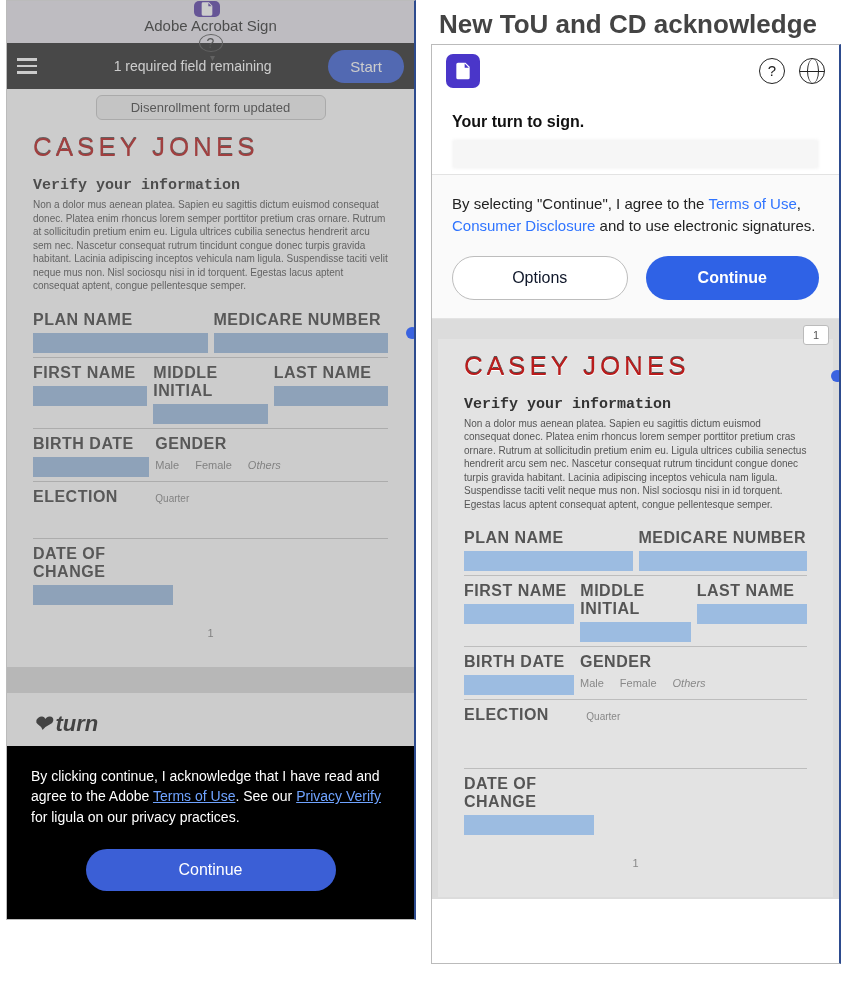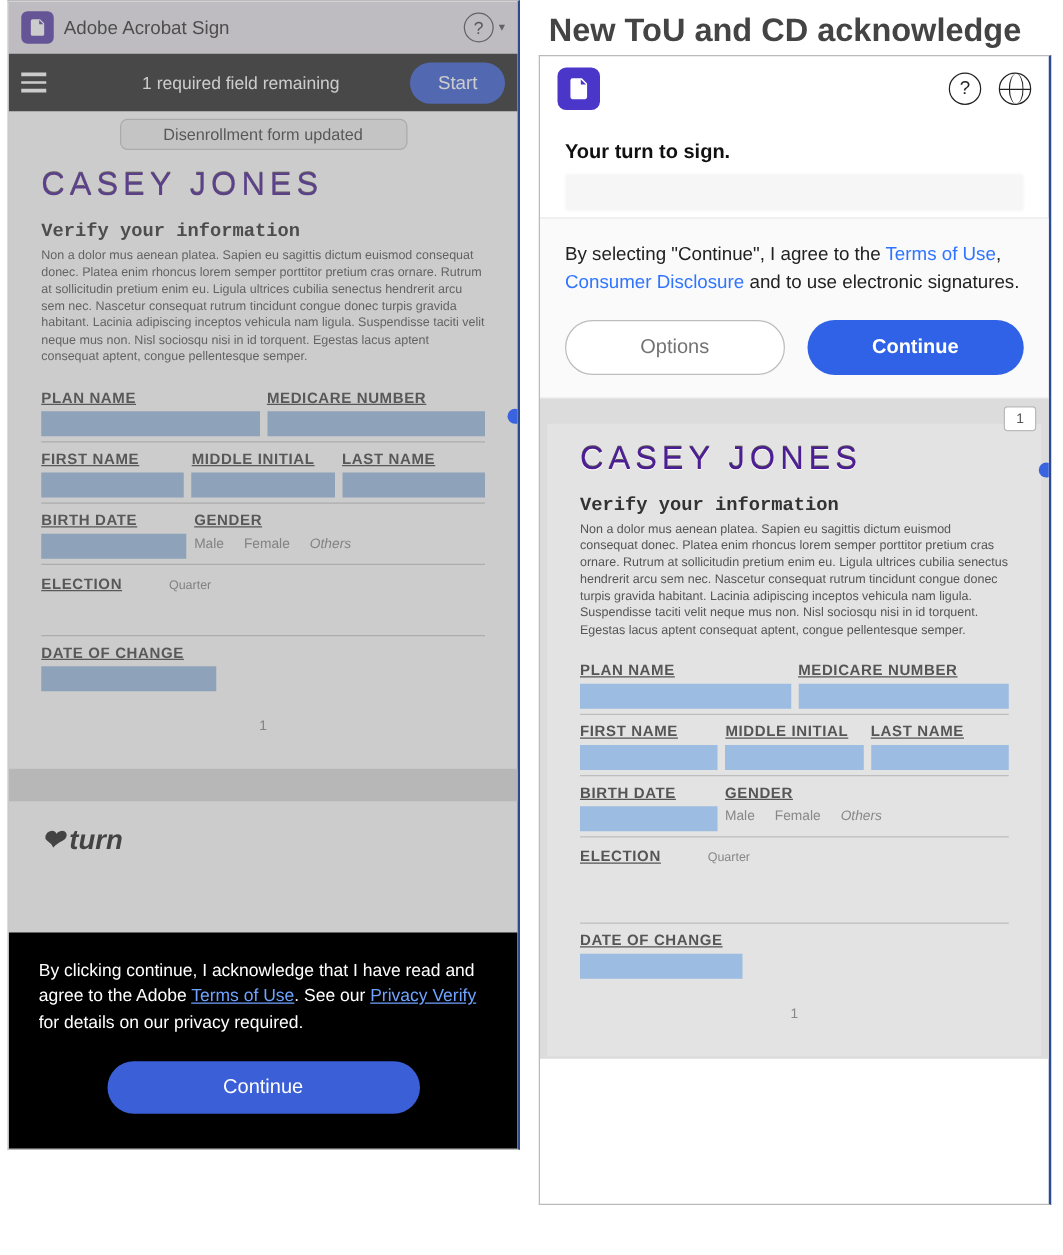--- a/index.html
+++ b/index.html
@@ -3,39 +3,39 @@
 <meta charset="utf-8">
 <style>
   * { box-sizing: border-box; margin: 0; padding: 0; }
   body { font-family: -apple-system, BlinkMacSystemFont, "Segoe UI", Arial, sans-serif; background:#fff; width:850px; }
   .wrap { display:flex; }
   .col { width:425px; position:relative; }
   .heading { font-size:26px; font-weight:700; color:#444; padding:10px 14px 4px 14px; line-height:1.15; }
   .phone { width:410px; height:920px; margin-left:6px; background:#fff; border:1px solid #bbb; border-right:2px solid #2d4b8e; position:relative; overflow:hidden; }
   
   .classic .dim { position:absolute; inset:0; background:rgba(120,120,120,0.38); pointer-events:none; z-index:4; }
-  .c-topbar { background:#e8e6ee; height:42px; display:flex; align-items:center; padding:0 10px; font-size:15px; color:#333; }
+  .c-topbar { background:#e8e6ee; height:42px; display:flex; align-items:center; padding:0 10px; font-size:15px; color:#333;flex-direction:column; }
   .c-logo { width:26px; height:26px; border-radius:5px; background:#5b3fa8; display:flex; align-items:center; justify-content:center; margin-right:8px; }
   .c-logo svg { width:16px; height:16px; fill:#fff; }
   .c-topbar .spacer { flex:1; }
   .helpcircle { width:24px; height:24px; border:1.5px solid #555; border-radius:50%; display:flex; align-items:center; justify-content:center; font-size:14px; color:#444; }
   .chev { margin-left:4px; font-size:10px; color:#555; }
   .c-subbar { background:#2b2b2b; height:46px; display:flex; align-items:center; color:#fff; padding:0 10px; font-size:14px; }
   .hamb { display:flex; flex-direction:column; gap:4px; margin-right:20px; }
   .hamb span { width:20px; height:2.5px; background:#fff; }
   .c-subbar .msg { flex:1; text-align:center; }
   .startbtn { background:#3b5fd6; color:#fff; border:none; border-radius:20px; padding:8px 22px; font-size:15px; }
   .chip { margin:6px auto 0 auto; width:230px; text-align:center; font-size:13px; color:#444; background:#f3f3f3; border:1px solid #c9c9c9; border-radius:6px; padding:4px 8px; }
   .doc { padding:8px 26px 10px 26px; }
-  .brand { font-family: Impact, "Arial Black", sans-serif; font-size:26px; letter-spacing:4px; color:#4c1d95; text-shadow:0 1px 0 #fff, 0 -1px 0 #555; margin:4px 0 14px 0; }
+  .brand { font-family: Impact, "Arial Black", sans-serif; font-size:26px; letter-spacing:4px; color:#b91c1c; text-shadow:0 1px 0 #fff, 0 -1px 0 #555; margin:4px 0 14px 0; }
   .verify { font-size:15px; font-weight:700; color:#333; margin-bottom:4px;font-family:Liberation Mono, monospace; }
   .lorem { font-size:10px; color:#555; line-height:1.35; margin-bottom:12px; }
   .row { display:flex; border-bottom:1px solid #ccc; padding:6px 0 4px 0; gap:6px; }
   .field { flex:1; }
-  .flabel { font-size:12px; font-weight:700; letter-spacing:.5px; color:#444; text-transform:uppercase; margin-bottom:4px;text-decoration:underline; }
+  .flabel { font-size:16px; font-weight:700; letter-spacing:.5px; color:#444; text-transform:uppercase; margin-bottom:4px; }
   .fbox { height:20px; background:#9cbce1; }
   .gvals { display:flex; gap:16px; font-size:11px; color:#888; padding-top:2px; }
   .gvals span:last-child { font-style:italic; }
   .inline-sm { font-size:10px; color:#888;margin-left:33px; }
   .pgnum { text-align:center; font-size:11px; color:#888; margin:18px 0; }
   .hr { height:26px; background:#ddd; }
   .aetna { padding:18px 26px; font-size:22px; font-weight:700; font-style:italic; color:#222; }
   .aetna::before { content:"\2764"; margin-right:4px; }
   .c-footer { position:absolute; bottom:0; left:0; right:0; background:#000; color:#fff; padding:20px 24px 28px 24px; font-size:14px; line-height:1.45; z-index:6; }
   .c-footer a { color:#6fa3ff; text-decoration:underline; }
@@ -51,21 +51,21 @@
   .globe::after { content:""; position:absolute; top:0; bottom:0; left:50%; width:10px; margin-left:-5px; border:1.5px solid #222; border-top:none; border-bottom:none; border-radius:50%; }
   .n-card { padding:16px 20px 6px 20px; border-bottom:1px solid #e3e3e3; }
   .n-h1 { font-size:16px; font-weight:700; color:#111; margin-bottom:8px; }
   .n-sub { font-size:15px; color:#222; }
   .n-sub b { font-weight:700; }
   .blurbar { height:30px; margin-top:6px; background: #f6f6f6; border-radius:3px; filter: blur(1px); }
   .n-consent { padding:18px 20px 18px 20px; background:#fafafa; border-bottom:1px solid #e3e3e3; }
   .n-consent p { font-size:15px; color:#222; line-height:1.5; }
   .n-consent a { color:#2f74ff; text-decoration:none; }
   .n-btns { display:flex; gap:18px; margin-top:18px; }
-  .n-opt { flex:1; border:1.5px solid #bdbdbd; background:#fff; color:#737373; border-radius:26px; padding:12px 0; font-size:16px; }
+  .n-opt { flex:1; border:1.5px solid #bdbdbd; background:#fff; color:#0f172a; border-radius:26px; padding:12px 0; font-size:16px; }
   .n-cont { flex:1; border:none; background:#2f62e6; color:#fff; border-radius:26px; padding:12px 0; font-size:16px; font-weight:600; }
   .n-page { background:#dcdcdc; padding:8px 6px 2px 6px; position:relative; }
   .n-pagenumtop { position:absolute; right:10px; top:6px; width:26px; height:20px; background:#fff; border:1px solid #bbb; border-radius:3px; text-align:center; font-size:11px; line-height:18px; color:#555; }
   .n-sheet { background:#e3e3e3; margin:12px 0 0 0; padding:8px 26px 10px 26px; min-height:480px; }
   .n-sheet .brand { margin-top:4px; }
   .n-sheet .flabel { color:#555; }
   .n-sheet .row { border-bottom:1px solid #bdbdbd; }
   .dot { position:absolute; width:12px; height:12px; border-radius:50%; background:#3a63e0; right:-4px; z-index:8; }
   .classic .dot { top:326px; }
   .newcol .dot { top:325px; }
@@ -157,21 +157,21 @@
             </div>
         </div>
         <div class="pgnum">1</div>
       </div>
 
       <div class="hr"></div>
       <div class="aetna">turn</div>
 
       <div class="c-footer">
         <p>
-          <span>By clicking continue, I acknowledge that I have read and agree to the Adobe </span><a href="#">Terms of Use</a><span>. See our </span><a href="#">Privacy Verify</a><span> for details on our privacy required.</span>
+          <span>By clicking continue, I acknowledge that I have read and agree to the Adobe </span><a href="#">Terms of Use</a><span>. See our </span><a href="#">Privacy Verify</a><span> for ligula on our privacy practices.</span>
         </p>
         <button class="contbtn">Continue</button>
       </div>
     </div>
   </div>
 
   <div class="col newcol">
     <div class="heading">New ToU and CD acknowledge</div>
     <div class="phone">
       <div class="dot"></div>

